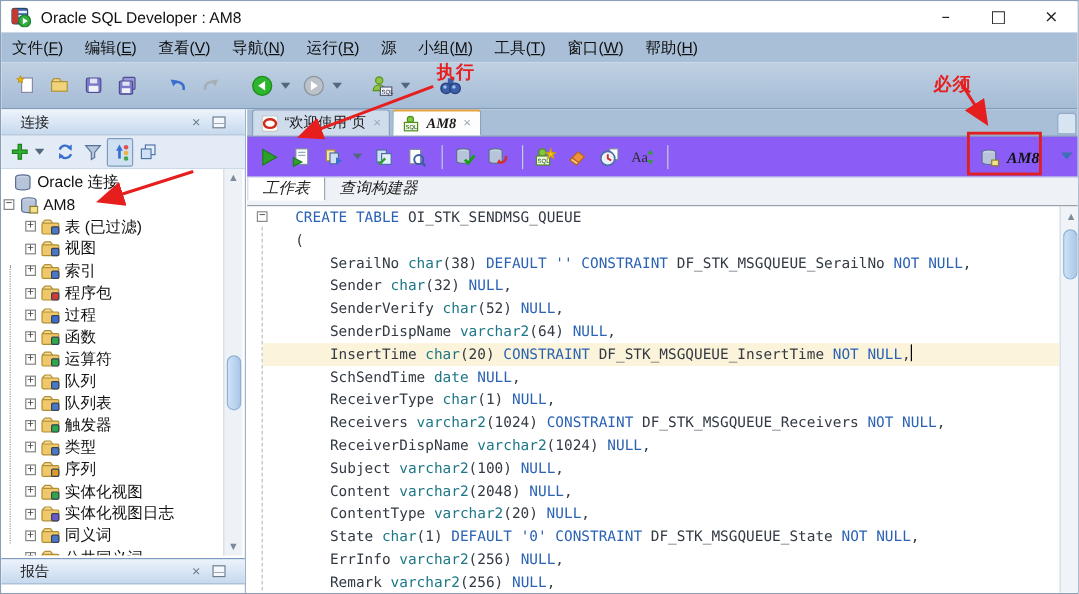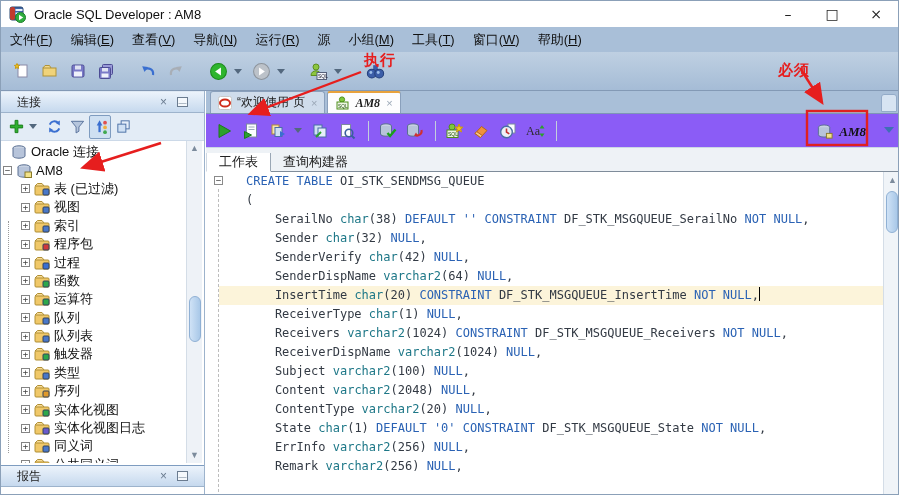--- a/index.html
+++ b/index.html
@@ -62,21 +62,21 @@
   .taboverflow{position:absolute;right:3px;top:3px;width:16px;height:18px;background:#d7e4f2;border:1px solid #93abc8;border-radius:3px 3px 0 0;}
   
   .edtoolbar{position:absolute;left:0;top:23px;width:100%;height:34px;background:#8b5cf6;border-bottom:1px solid #ccd7e4;
     display:flex;align-items:center;padding-left:6px;}
   .ebtn{height:26px;min-width:24px;display:flex;align-items:center;justify-content:center;margin-right:3px;}
   .esep{width:1px;height:20px;background:#c3cfdc;margin:0 6px;}
   .connsel{position:absolute;right:28px;top:4px;height:27px;display:flex;align-items:center;padding:0 6px;}
   .connsel .clbl{font-family:"Liberation Serif",serif;font-style:italic;font-weight:bold;font-size:13px;margin-left:5px;color:#111;}
   .conndd{position:absolute;right:6px;top:13px;width:0;height:0;border-left:5px solid transparent;border-right:5px solid transparent;border-top:6px solid #3f6fb5;}
   
-  .subtabs{position:absolute;left:0;top:57px;width:100%;height:24px;background:#eef2f6;border-bottom:1px solid #7f8c9a;display:flex;align-items:flex-end;}
+  .subtabs{position:absolute;left:0;top:57px;width:100%;height:24px;background:#eef2f6;border-bottom:1px solid #7f8c9a;display:flex;align-items:flex-start;font-style:italic;}
   .stab{display:flex;align-items:center;padding:0 12px;font-size:13px;color:#222;}
   .stab.active{background:#fff;border-right:1px solid #9aa7b5;border-left:1px solid #cfd8e2;margin-bottom:-1px;border-bottom:1px solid #fff;}
   
   .codearea{position:absolute;left:0;top:81px;width:677px;height:324px;background:#fff;overflow:hidden;}
   .fold{position:absolute;left:8px;top:4px;width:9px;height:9px;border:1px solid #8a8a8a;font-size:9px;line-height:7px;text-align:center;color:#444;background:#fff;font-family:"DejaVu Sans Mono",monospace;}
   .foldline{position:absolute;left:12px;top:17px;bottom:4px;border-left:1px dashed #bdbdbd;width:0;}
   .codelines{position:absolute;left:0;top:0;width:100%;font-family:"DejaVu Sans Mono","Liberation Mono",monospace;font-size:12px;padding-left:13px;}
   .cline{height:19px;line-height:19px;white-space:pre;padding-left:27px;}
   .cline.current{background:#fcf4da;}
   .tk-k{color:#2a62b4;}
@@ -555,23 +555,24 @@
     </div>
 
     <div class="codearea">
       <div class="fold">−</div>
       <div class="foldline"></div>
       <div class="codelines" id="codelines">
           <div class="cline"><span class="tk-k">CREATE TABLE</span><span class="tk-p"> OI_STK_SENDMSG_QUEUE</span></div>
           <div class="cline"><span class="tk-p">(</span></div>
           <div class="cline"><span class="tk-p">    SerailNo </span><span class="tk-t">char</span><span class="tk-p">(38) </span><span class="tk-k">DEFAULT</span><span class="tk-p"> </span><span class="tk-s">''</span><span class="tk-p"> </span><span class="tk-k">CONSTRAINT</span><span class="tk-p"> DF_STK_MSGQUEUE_SerailNo </span><span class="tk-k">NOT NULL</span><span class="tk-p">,</span></div>
           <div class="cline"><span class="tk-p">    Sender </span><span class="tk-t">char</span><span class="tk-p">(32) </span><span class="tk-k">NULL</span><span class="tk-p">,</span></div>
-          <div class="cline"><span class="tk-p">    SenderVerify </span><span class="tk-t">char</span><span class="tk-p">(42) </span><span class="tk-k">NULL</span><span class="tk-p">,</span></div>
+          <div class="cline"><span class="tk-p">    SenderVerify </span><span class="tk-t">char</span><span class="tk-p">(52) </span><span class="tk-k">NULL</span><span class="tk-p">,</span></div>
           <div class="cline"><span class="tk-p">    SenderDispName </span><span class="tk-t">varchar2</span><span class="tk-p">(64) </span><span class="tk-k">NULL</span><span class="tk-p">,</span></div>
           <div class="cline current"><span class="tk-p">    InsertTime </span><span class="tk-t">char</span><span class="tk-p">(20) </span><span class="tk-k">CONSTRAINT</span><span class="tk-p"> DF_STK_MSGQUEUE_InsertTime </span><span class="tk-k">NOT NULL</span><span class="tk-p">,</span><span class="caret"></span></div>
+          <div class="cline"><span class="tk-p">    SchSendTime </span><span class="tk-t">date</span><span class="tk-p"> </span><span class="tk-k">NULL</span><span class="tk-p">,</span></div>
           <div class="cline"><span class="tk-p">    ReceiverType </span><span class="tk-t">char</span><span class="tk-p">(1) </span><span class="tk-k">NULL</span><span class="tk-p">,</span></div>
           <div class="cline"><span class="tk-p">    Receivers </span><span class="tk-t">varchar2</span><span class="tk-p">(1024) </span><span class="tk-k">CONSTRAINT</span><span class="tk-p"> DF_STK_MSGQUEUE_Receivers </span><span class="tk-k">NOT NULL</span><span class="tk-p">,</span></div>
           <div class="cline"><span class="tk-p">    ReceiverDispName </span><span class="tk-t">varchar2</span><span class="tk-p">(1024) </span><span class="tk-k">NULL</span><span class="tk-p">,</span></div>
           <div class="cline"><span class="tk-p">    Subject </span><span class="tk-t">varchar2</span><span class="tk-p">(100) </span><span class="tk-k">NULL</span><span class="tk-p">,</span></div>
           <div class="cline"><span class="tk-p">    Content </span><span class="tk-t">varchar2</span><span class="tk-p">(2048) </span><span class="tk-k">NULL</span><span class="tk-p">,</span></div>
           <div class="cline"><span class="tk-p">    ContentType </span><span class="tk-t">varchar2</span><span class="tk-p">(20) </span><span class="tk-k">NULL</span><span class="tk-p">,</span></div>
           <div class="cline"><span class="tk-p">    State </span><span class="tk-t">char</span><span class="tk-p">(1) </span><span class="tk-k">DEFAULT</span><span class="tk-p"> </span><span class="tk-s">'0'</span><span class="tk-p"> </span><span class="tk-k">CONSTRAINT</span><span class="tk-p"> DF_STK_MSGQUEUE_State </span><span class="tk-k">NOT NULL</span><span class="tk-p">,</span></div>
           <div class="cline"><span class="tk-p">    ErrInfo </span><span class="tk-t">varchar2</span><span class="tk-p">(256) </span><span class="tk-k">NULL</span><span class="tk-p">,</span></div>
           <div class="cline"><span class="tk-p">    Remark </span><span class="tk-t">varchar2</span><span class="tk-p">(256) </span><span class="tk-k">NULL</span><span class="tk-p">,</span></div>
         </div>

